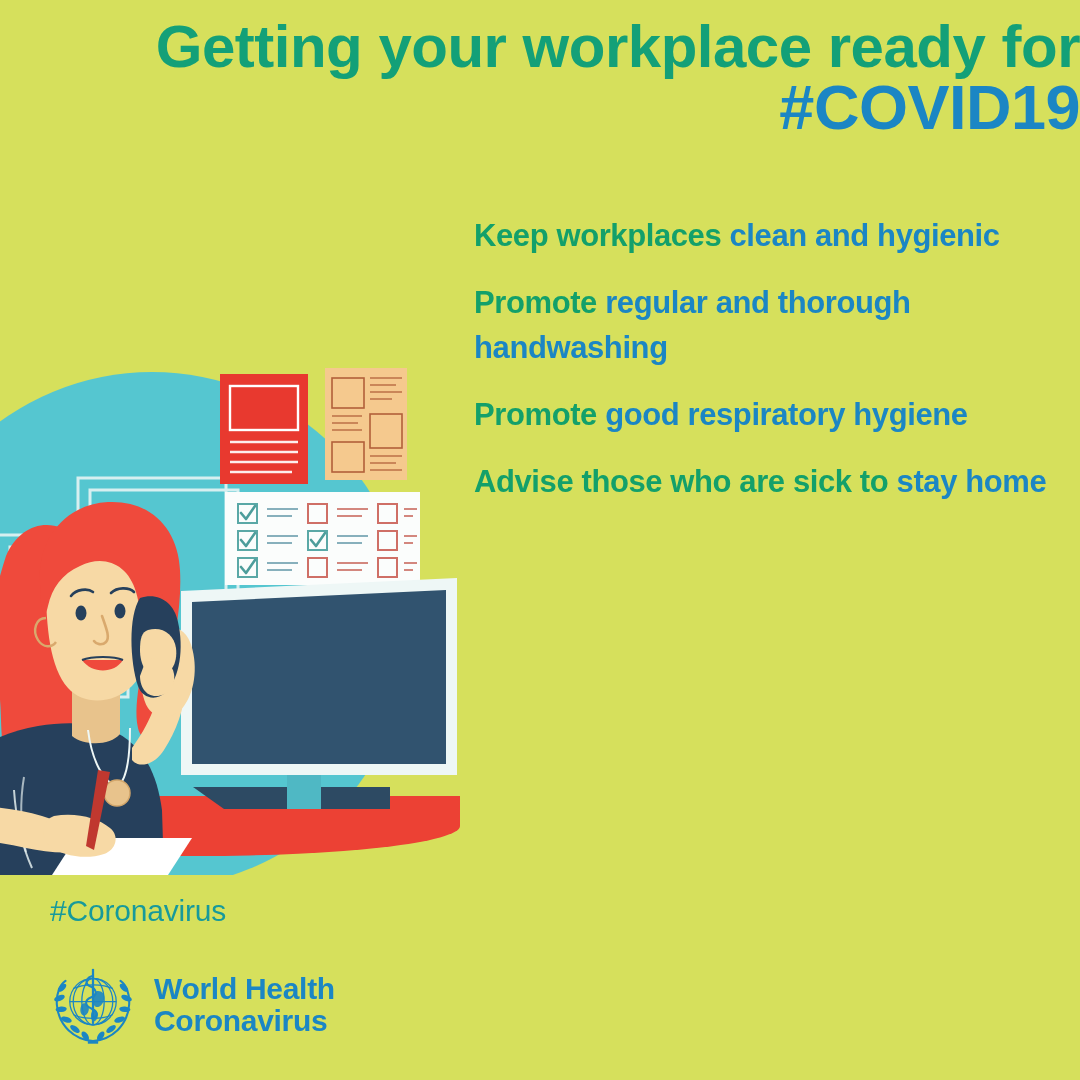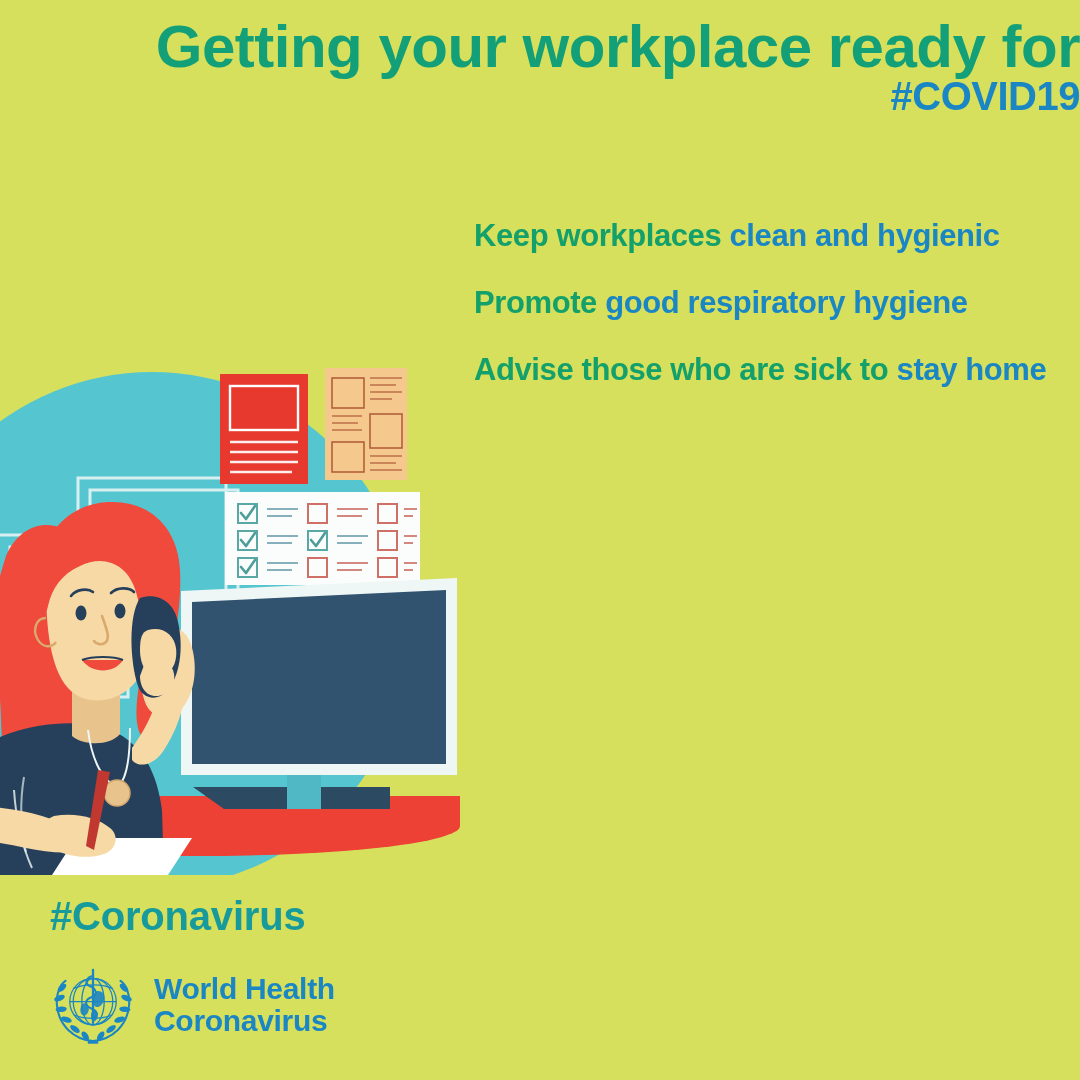--- a/index.html
+++ b/index.html
@@ -23,21 +23,21 @@
     text-align:right;
     line-height:0.98;
   }
   .title-line{
     font-size:60px;
     font-weight:bold;
     letter-spacing:-0.5px;
     display:block;
   }
   .title-main{color:#13a078;}
-  .title-tag{color:#1b86c4; font-size:40px;}
+  .title-tag{color:#1b86c4; font-size:63px;}
 
   
   .bullets{
     position:absolute;
     left:474px; top:214px;
     width:580px;
   }
   .bullet{
     font-size:31px;
     font-weight:bold;
@@ -45,21 +45,21 @@
     margin:0 0 22px 0;
     letter-spacing:-0.4px;
   }
   .bullet:last-child{margin-bottom:0;}
   .g{color:#13a06a;}
   .b{color:#1b86c4;}
 
   
   .hashtag{
     position:absolute;left:50px;top:894px;
-    font-size:40px;font-weight:bold;color:#179a9b;
+    font-size:30px;font-weight:normal;color:#179a9b;
     letter-spacing:-0.2px;
   }
   .who-logo{
     position:absolute;left:50px;top:962px;
     display:flex;align-items:center;gap:18px;
   }
   .who-mark{width:86px;height:86px;display:block;}
   .who-word{
     color:#1b86c4;font-weight:bold;font-size:30px;line-height:1.08;
     letter-spacing:-0.3px;
@@ -247,20 +247,23 @@
         <path d="M74 486 C96 482 118 488 130 498 C140 506 136 520 124 524 C106 530 82 526 70 516 C60 508 62 490 74 486 Z" fill="#f7d9a5"></path>
 
         <path d="M118 440 L130 442 L114 520 L106 516 Z" fill="#c0382f"></path>
       </g>
     </svg>
   </div>
 
   <div class="bullets">
     <p class="bullet">
       <span class="g">Keep workplaces </span><span class="b">clean and hygienic</span>
+    </p>
+    <p class="bullet">
+      <span class="g">Promote </span><span class="b">regular and thorough handwashing</span>
     </p>
     <p class="bullet">
       <span class="g">Promote </span><span class="b">good respiratory hygiene</span>
     </p>
     <p class="bullet">
       <span class="g">Advise those who are sick to </span><span class="b">stay home</span>
     </p>
   </div>
 
   <div class="hashtag">#Coronavirus</div>

